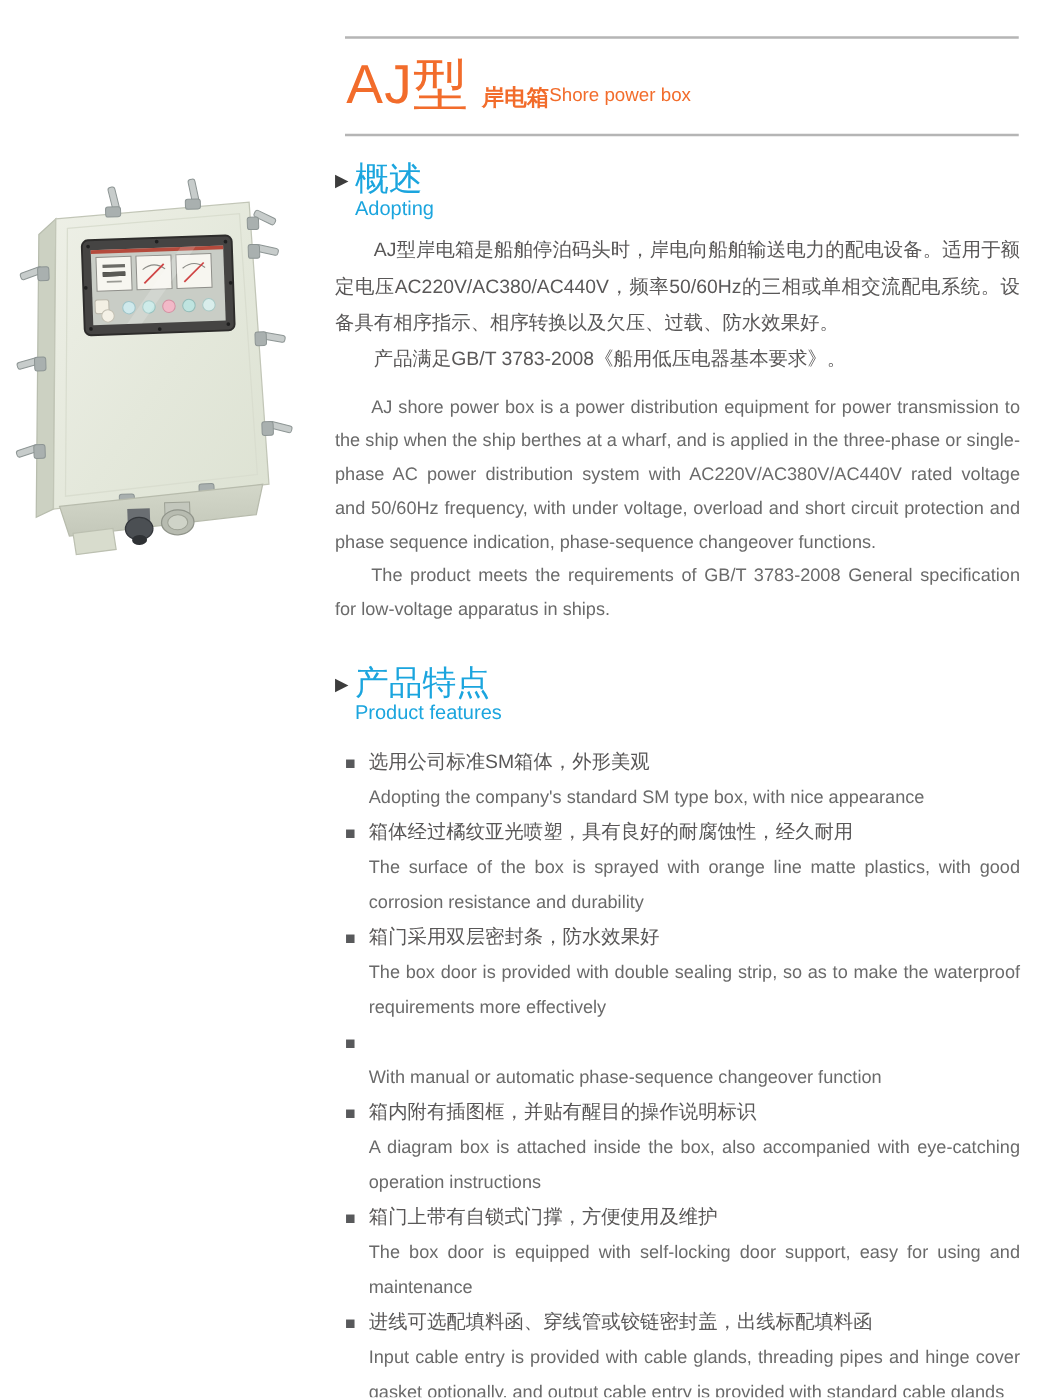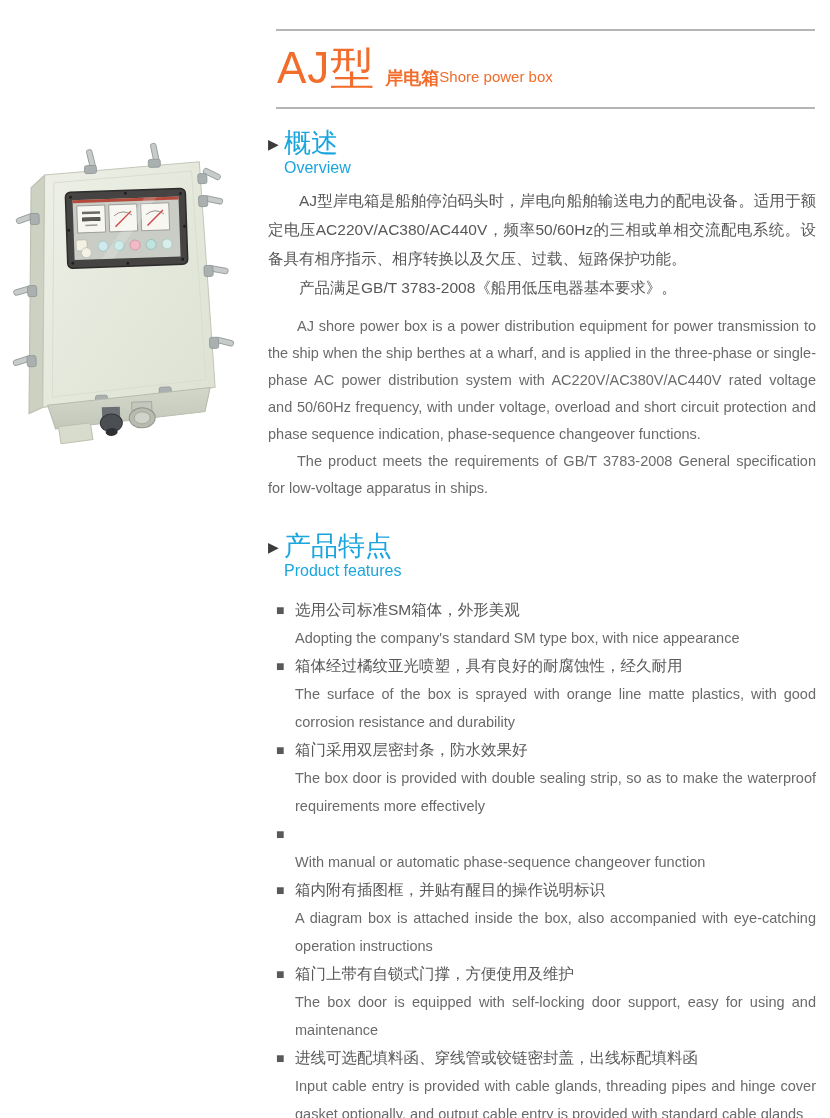--- a/index.html
+++ b/index.html
@@ -195,24 +195,24 @@
         </g>
       </g>
     </svg>
   </figure>
 
   <section class="section overview">
     <div class="sec-head">
       <span class="arrow-icon">▶</span>
       <span class="sec-titles">
         <span class="sec-cn">概述</span>
-        <span class="sec-en">Overview</span>
+        <span class="sec-en">Adopting</span>
       </span>
     </div>
-    <p class="cn first">AJ型岸电箱是船舶停泊码头时，岸电向船舶输送电力的配电设备。适用于额定电压AC220V/AC380/AC440V，频率50/60Hz的三相或单相交流配电系统。设备具有相序指示、相序转换以及欠压、过载、短路保护功能。</p>
+    <p class="cn first">AJ型岸电箱是船舶停泊码头时，岸电向船舶输送电力的配电设备。适用于额定电压AC220V/AC380/AC440V，频率50/60Hz的三相或单相交流配电系统。设备具有相序指示、相序转换以及欠压、过载、防水效果好。</p>
     <p class="cn">产品满足GB/T 3783-2008《船用低压电器基本要求》。</p>
     <p class="en first">AJ shore power box is a power distribution equipment for power transmission to the ship when the ship berthes at a wharf, and is applied in the three-phase or single-phase AC power distribution system with AC220V/AC380V/AC440V rated voltage and 50/60Hz frequency, with under voltage, overload and short circuit protection and phase sequence indication, phase-sequence changeover functions.</p>
     <p class="en">The product meets the requirements of GB/T 3783-2008 General specification for low-voltage apparatus in ships.</p>
   </section>
 
   <section class="section features">
     <div class="sec-head">
       <span class="arrow-icon">▶</span>
       <span class="sec-titles">
         <span class="sec-cn">产品特点</span>

